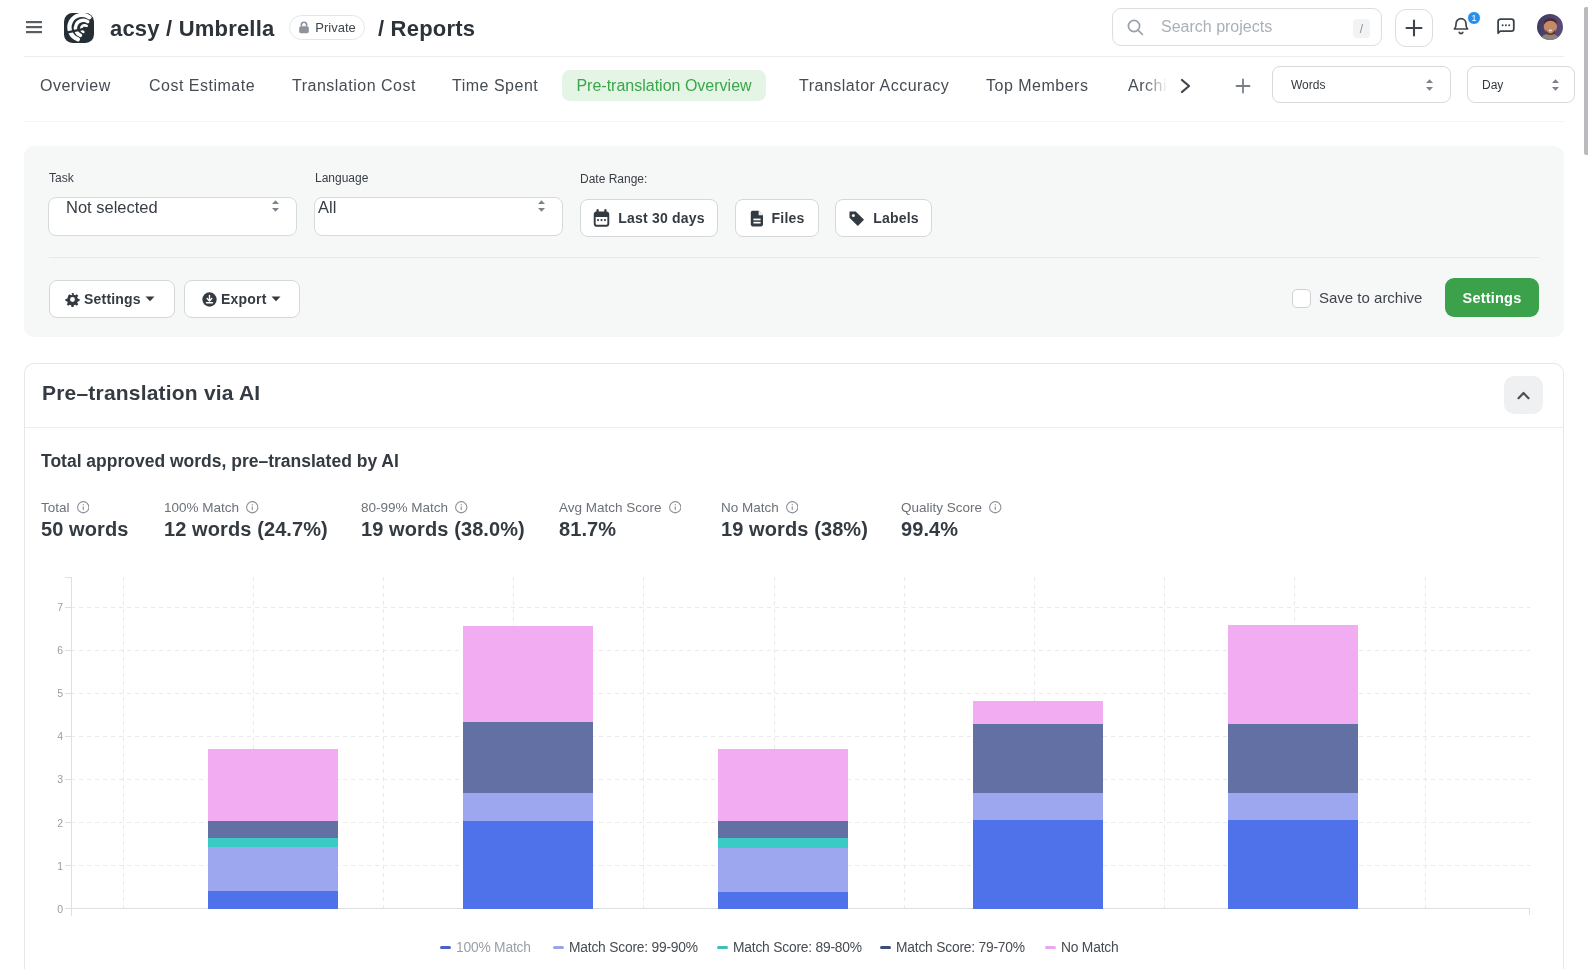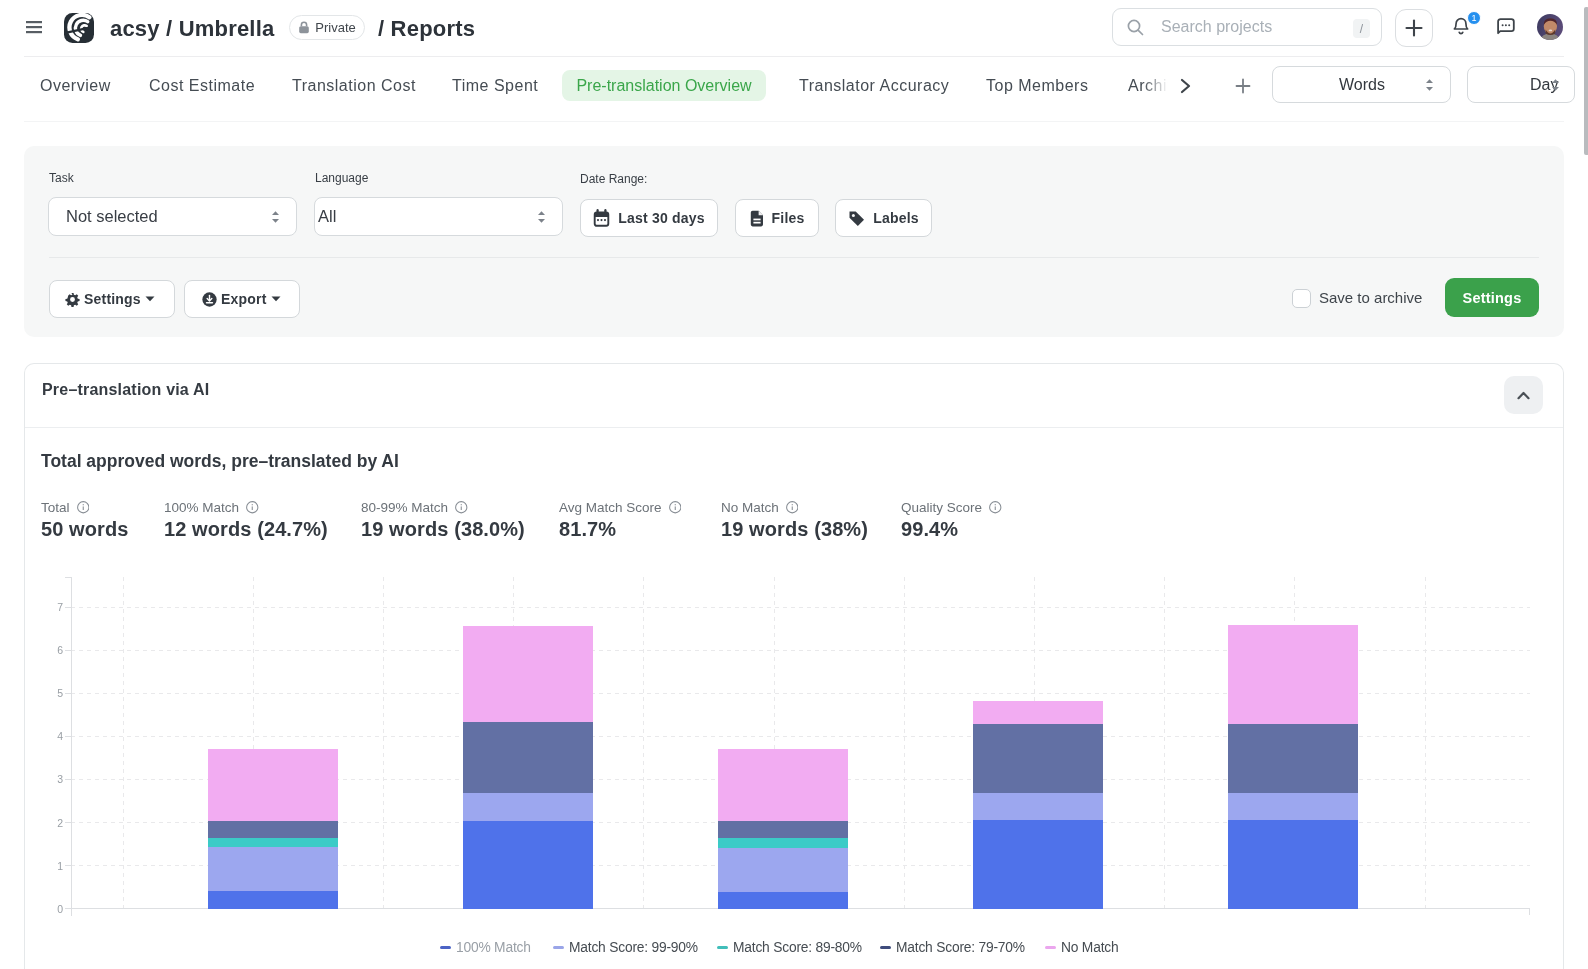--- a/index.html
+++ b/index.html
@@ -25,45 +25,45 @@
   border:1px solid #dbdee1; border-radius:11px; background:#fff;
   display:flex; align-items:center; justify-content:center; }
 .badge { position:absolute; left:1467px; top:11px; width:14px; height:14px; background:#2590ef;
   border-radius:50%; color:#fff; font-size:9px; display:flex; align-items:center; justify-content:center; border:1.5px solid #fff; }
 
 
 .tab { position:absolute; top:77px; font-size:16px; letter-spacing:0.5px; color:#454c53; white-space:nowrap; }
 .tab-pill { position:absolute; left:562px; top:70px; width:204px; height:31px; background:#e4f5e6;
   border-radius:8px; color:#3aa64a; font-size:16px; display:flex; align-items:center; justify-content:center; }
 .select { position:absolute; height:37px; border:1px solid #d6dadd; border-radius:8px; background:#fff;
-  display:flex; align-items:center; font-size:16px; color:#33383e;padding-left:48px; }
+  display:flex; align-items:center; font-size:12px; color:#33383e; }
 .tabs-border { position:absolute; left:24px; top:121px; width:1540px; height:1px; background:#f3f4f5; }
 
 
 .panel { position:absolute; left:24px; top:146px; width:1540px; height:191px;
   background:#f6f7f7; border-radius:10px; }
 .flabel { position:absolute; font-size:12px; color:#383e45; }
 .fselect { position:absolute; top:197px; height:39px; border:1px solid #d6dadd; border-radius:8px;
-  background:#fff; display:flex; align-items:center; font-size:16.5px; color:#383d44; }
+  background:#fff; display:flex; align-items:flex-start; font-size:16.5px; color:#383d44; }
 .fbtn { position:absolute; top:199px; height:38px; border:1px solid #d4d8db; border-radius:8px;
   background:#fff; display:flex; align-items:center; justify-content:center; gap:8px;
   font-size:14px; font-weight:700; color:#343a41; letter-spacing:.2px; }
 .panel-divider { position:absolute; left:49px; top:257px; width:1490px; height:1px; background:#e7e9ea; }
 .dbtn { position:absolute; top:280px; height:38px; border:1px solid #d4d8db; border-radius:8px;
   background:#fff; display:flex; align-items:center; gap:4px; font-size:14px; font-weight:700; color:#343a41; letter-spacing:.2px; }
 .checkbox { position:absolute; left:1292px; top:289px; width:19px; height:19px; background:#fff;
   border:1px solid #ccd1d5; border-radius:5px; }
 .genbtn { position:absolute; left:1445px; top:278px; width:94px; height:39px; background:#3ba14b;
   border-radius:9px; color:#fff; font-weight:700; font-size:14.5px; letter-spacing:.2px;
   display:flex; align-items:center; justify-content:center; }
 
 
 .card { position:absolute; left:24px; top:363px; width:1540px; height:640px;
   background:#fff; border:1px solid #e5e8ea; border-radius:10px 10px 0 0; border-bottom:none; }
-.card-title { position:absolute; left:17px; top:17px; font-size:16px; font-weight:700; color:#353b42; letter-spacing:.2px;}
+.card-title { position:absolute; left:17px; top:17px; font-size:21px; font-weight:700; color:#353b42; letter-spacing:.2px;}
 .collapse { position:absolute; left:1479px; top:12px; width:39px; height:38px; background:#eef0f2;
   border-radius:10px; display:flex; align-items:center; justify-content:center; }
 .card-divider { position:absolute; left:0; top:63px; width:1538px; height:1px; background:#eceef0; }
 .subhead { position:absolute; left:16px; top:87px; font-size:17.5px; font-weight:700; color:#343a41; }
 .stat { position:absolute; top:136px; }
 .stat .lbl { font-size:13.5px; color:#6c7278; display:flex; align-items:center; gap:7px; }
 .stat .val { font-size:20px; color:#343a41; font-weight:700; margin-top:3px; letter-spacing:.1px;}
 
 
 .legend { position:absolute; top:940px; left:0; width:1588px; height:24px; }

